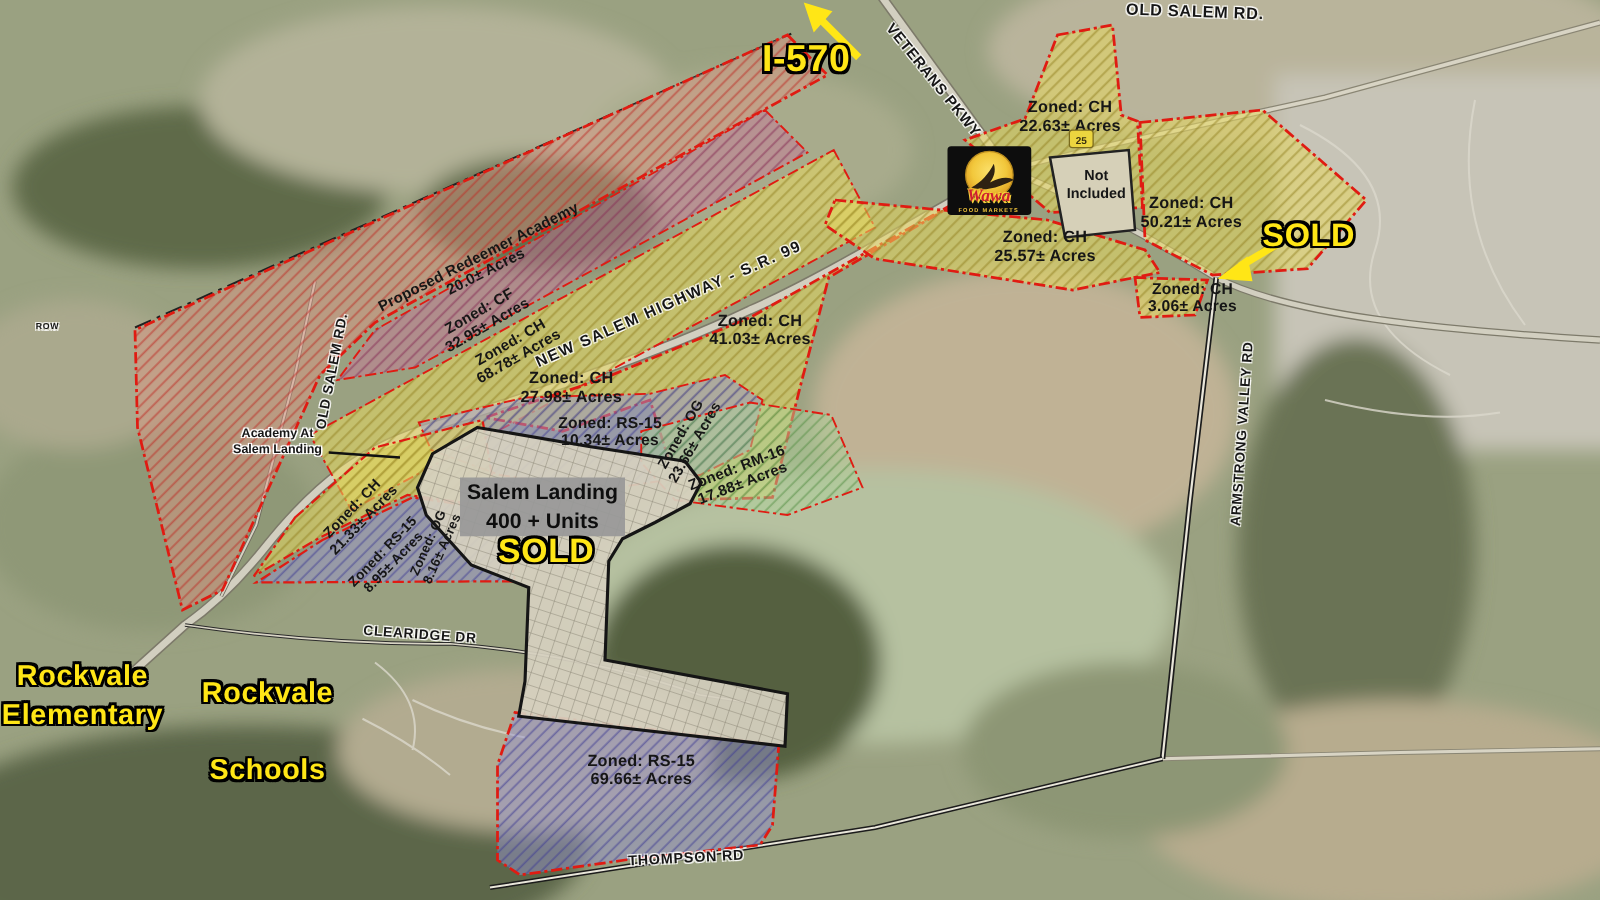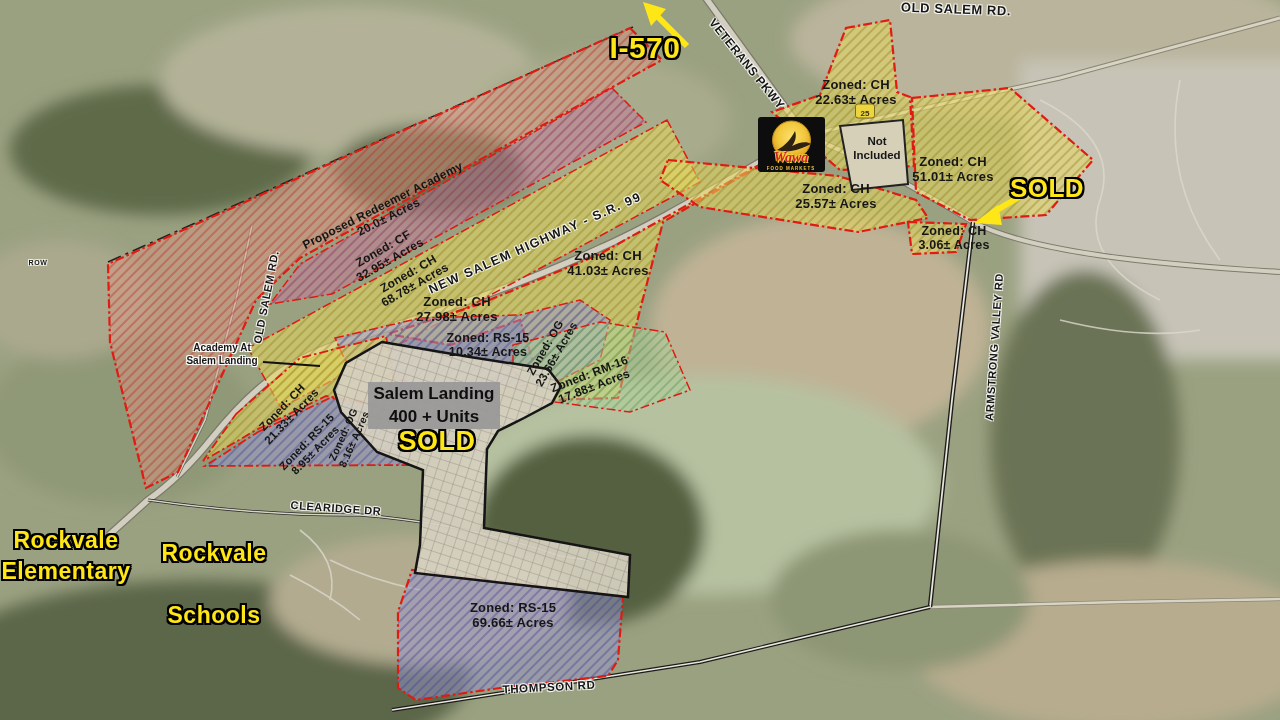--- a/index.html
+++ b/index.html
@@ -183,21 +183,21 @@
       <span>25</span>
     </div>
 
   <div class="lbl" style="left:877px;top:149px;font-size:11.5px;line-height:1.2">
     <span>Not</span><br>
     <span>Included</span>
   </div>
 
   <div class="lbl zlbl zlbl-big" style="left:953px;top:170px">
     <span>Zoned: CH</span><br>
-    <span>51.01± Acres</span>
+    <span>50.21± Acres</span>
   </div>
 
   <div class="lbl yellow-big" style="left:1047px;top:188px;font-size:26px">SOLD</div>
 
   <div class="lbl zlbl zlbl-big" style="left:836px;top:197px">
     <span>Zoned: CH</span><br>
     <span>25.57± Acres</span>
   </div>
 
   <div class="lbl zlbl" style="left:954px;top:238px">

